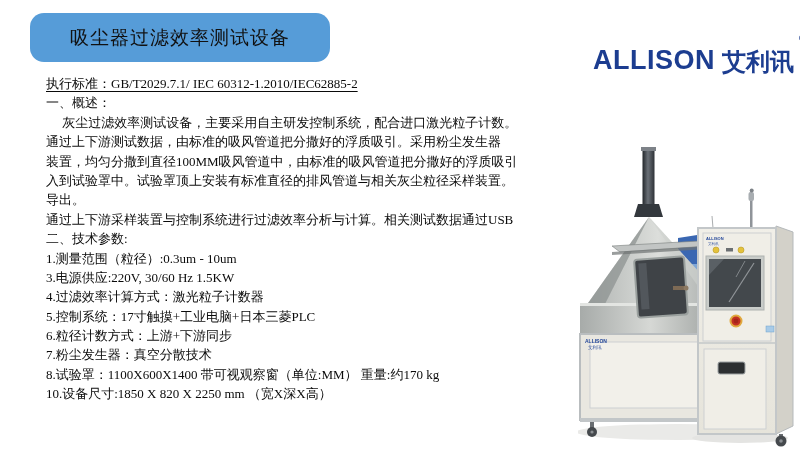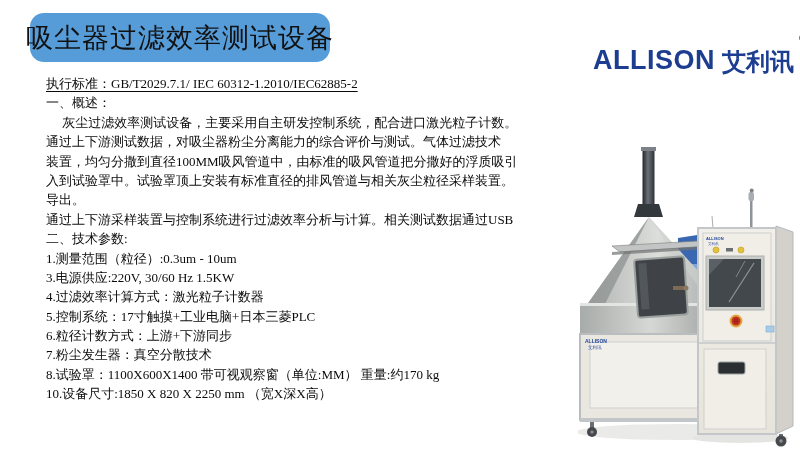--- a/index.html
+++ b/index.html
@@ -9,21 +9,21 @@
     font-family:"Liberation Serif","DejaVu Serif",serif;
     color:#0a0a0a;
   }
   
   .banner{
     position:absolute;left:30px;top:13px;width:300px;height:49px;
     background:#569CD8;border-radius:14px;
     display:flex;align-items:center;justify-content:center;
   }
   .banner .banner-text{
-    font-size:27px;color:#111;letter-spacing:1px;white-space:nowrap;text-align:center;
+    font-size:19px;color:#111;letter-spacing:1px;white-space:nowrap;text-align:center;
   }
   
   .logo{
     position:absolute;left:593px;top:40px;width:200px;height:34px;
     display:flex;align-items:flex-end;gap:7px;
     font-family:"Liberation Sans","DejaVu Sans",sans-serif;
     color:#1C3D90;white-space:nowrap;
   }
   .logo .brand{font-size:27px;font-weight:bold;letter-spacing:.5px;line-height:1;}
   .logo .brand-cn{font-size:24px;font-weight:bold;line-height:1;}
@@ -53,21 +53,21 @@
   <span class="brand-cn">艾利讯</span>
   <span class="reg">®</span>
 </div>
 
 <div class="content">
   <div class="line standard">执行标准：GB/T2029.7.1/ IEC 60312-1.2010/IEC62885-2</div>
   <div class="line">一、概述：</div>
   <div>
 
   <div class="line">　 灰尘过滤效率测试设备，主要采用自主研发控制系统，配合进口激光粒子计数。</div>
-      <div class="line">通过上下游测试数据，对吸尘器粉尘分离能力的综合评价与测试。气体过滤技术</div>
+      <div class="line">通过上下游测试数据，由标准的吸风管道把分撒好的浮质吸引。采用粉尘发生器</div>
       <div class="line">装置，均匀分撒到直径100MM吸风管道中，由标准的吸风管道把分撒好的浮质吸引</div>
       <div class="line">入到试验罩中。试验罩顶上安装有标准直径的排风管道与相关灰尘粒径采样装置。</div>
       <div class="line">导出。</div>
       <div class="line">通过上下游采样装置与控制系统进行过滤效率分析与计算。相关测试数据通过USB</div>
     </div>
   <div class="line">二、技术参数:</div>
   <div>
 
   <div class="line">1.测量范围（粒径）:0.3um - 10um</div>
       <div class="line">3.电源供应:220V, 30/60 Hz 1.5KW</div>

